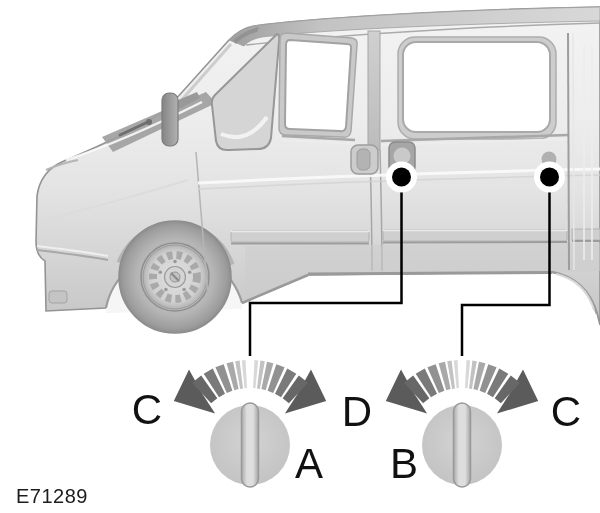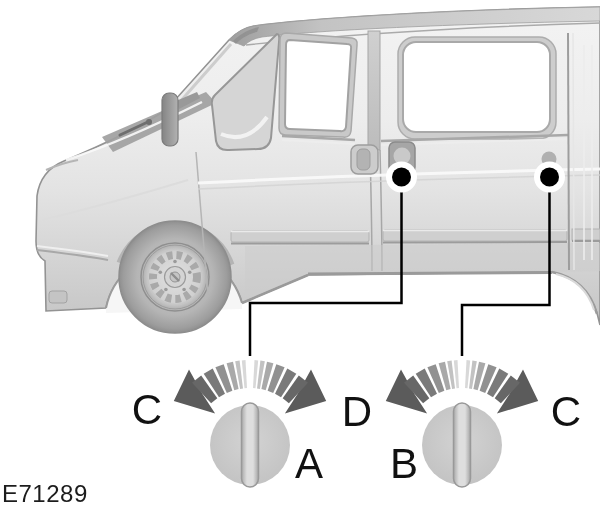--- a/index.html
+++ b/index.html
@@ -1,20 +1,20 @@
 <!DOCTYPE html>
 <html><head>
 <meta charset="utf-8">
 <style>
   html,body{margin:0;padding:0;background:#ffffff;}
   body{width:600px;height:513px;overflow:hidden;font-family:"Liberation Sans",sans-serif;}
   .stage{position:relative;width:600px;height:513px;background:#fff;}
   .stage svg{position:absolute;left:0;top:0;}
   .dial-label{font-family:"Liberation Sans",sans-serif;font-size:42px;fill:#111111;}
-  .figure-code{position:absolute;left:2px;bottom:5px;font-size:24px;color:#1c1c1c;letter-spacing:0.5px;}
+  .figure-code{position:absolute;left:16px;bottom:5px;font-size:20px;color:#1c1c1c;letter-spacing:0.5px;}
 </style>
 </head>
 <body>
 
 <div class="stage">
 <svg width="600" height="513" viewBox="0 0 600 513">
   <defs>
     <linearGradient id="bodyGrad" x1="0" y1="0" x2="0" y2="1">
       <stop offset="0" stop-color="#f3f3f3"></stop>
       <stop offset="0.35" stop-color="#ededed"></stop>

